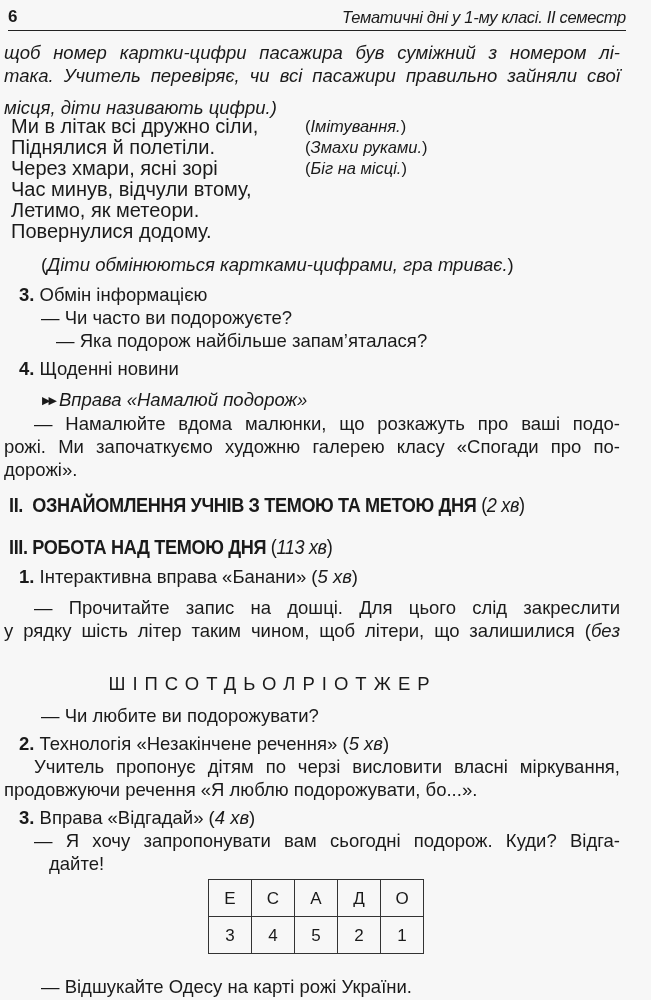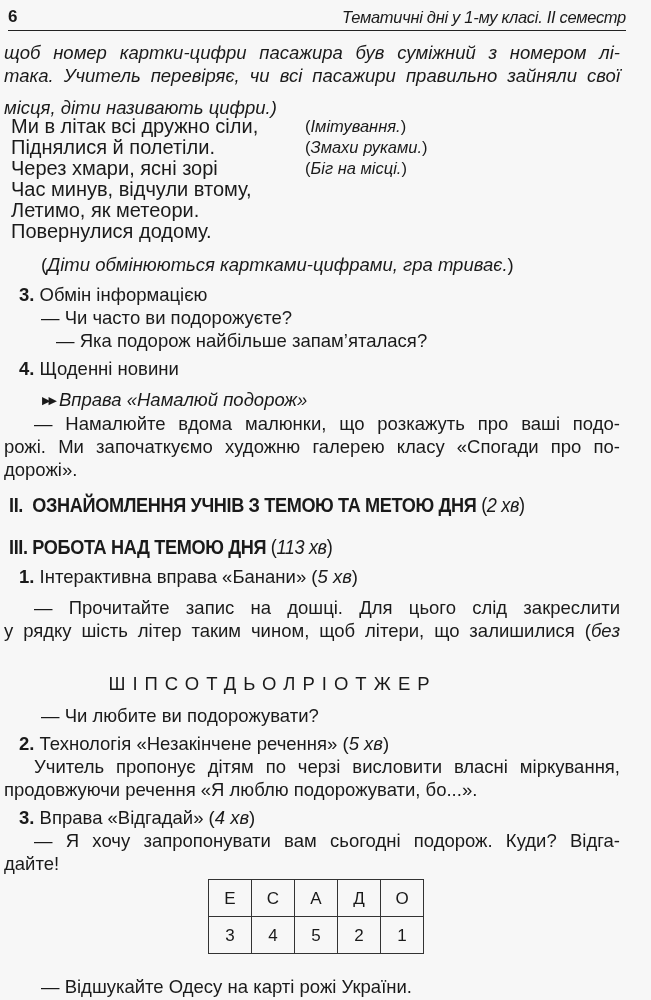--- a/index.html
+++ b/index.html
@@ -109,21 +109,21 @@
   <div class="just" style="top:755px;">
     <span class="line" style="padding-left:30px;">Учитель пропонує дітям по черзі висловити власні міркування,</span>
     <span style="display:block;">продовжуючи речення «Я люблю подорожувати, бо...».</span>
   </div>
 
   <div class="abs" style="left:19px; top:806px;">
     <span class="b">3.</span> <span>Вправа «Відгадай»</span> (<span class="it">4 хв</span>)
   </div>
   <div class="just" style="top:829px;">
     <span class="line" style="padding-left:30px;">— Я хочу запропонувати вам сьогодні подорож. Куди? Відга-</span>
-    <span style="display:block;">дайте!</span>
+    <span style="display:block;margin-left:45px;">дайте!</span>
   </div>
 
   <table class="cipher">
     <tbody>
         <tr>
       <td>Е</td>
       <td>С</td>
       <td>А</td>
       <td>Д</td>
       <td>О</td>

